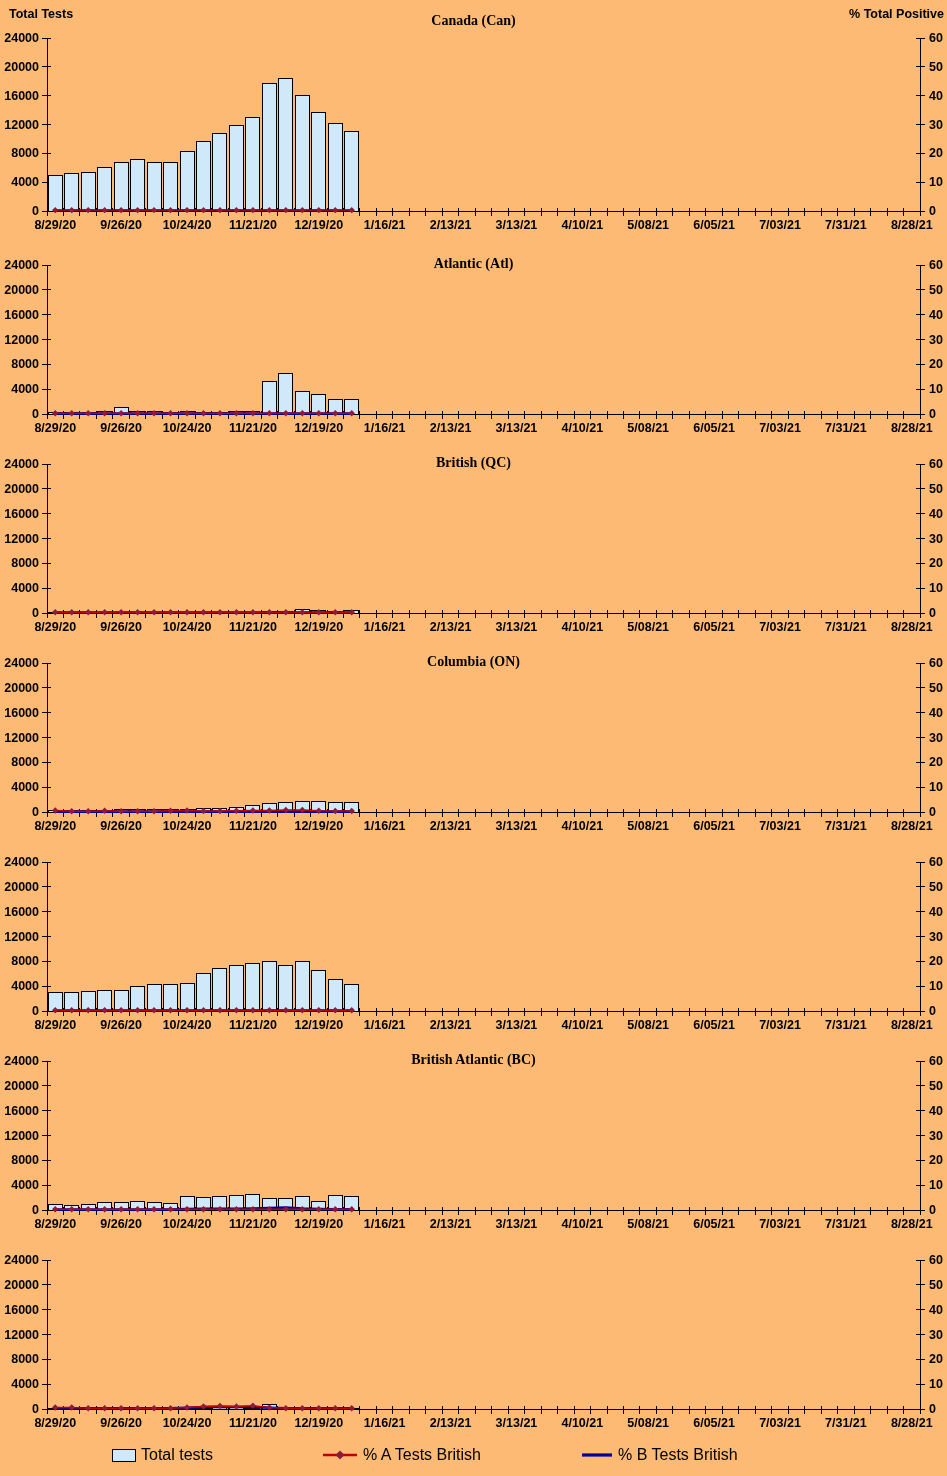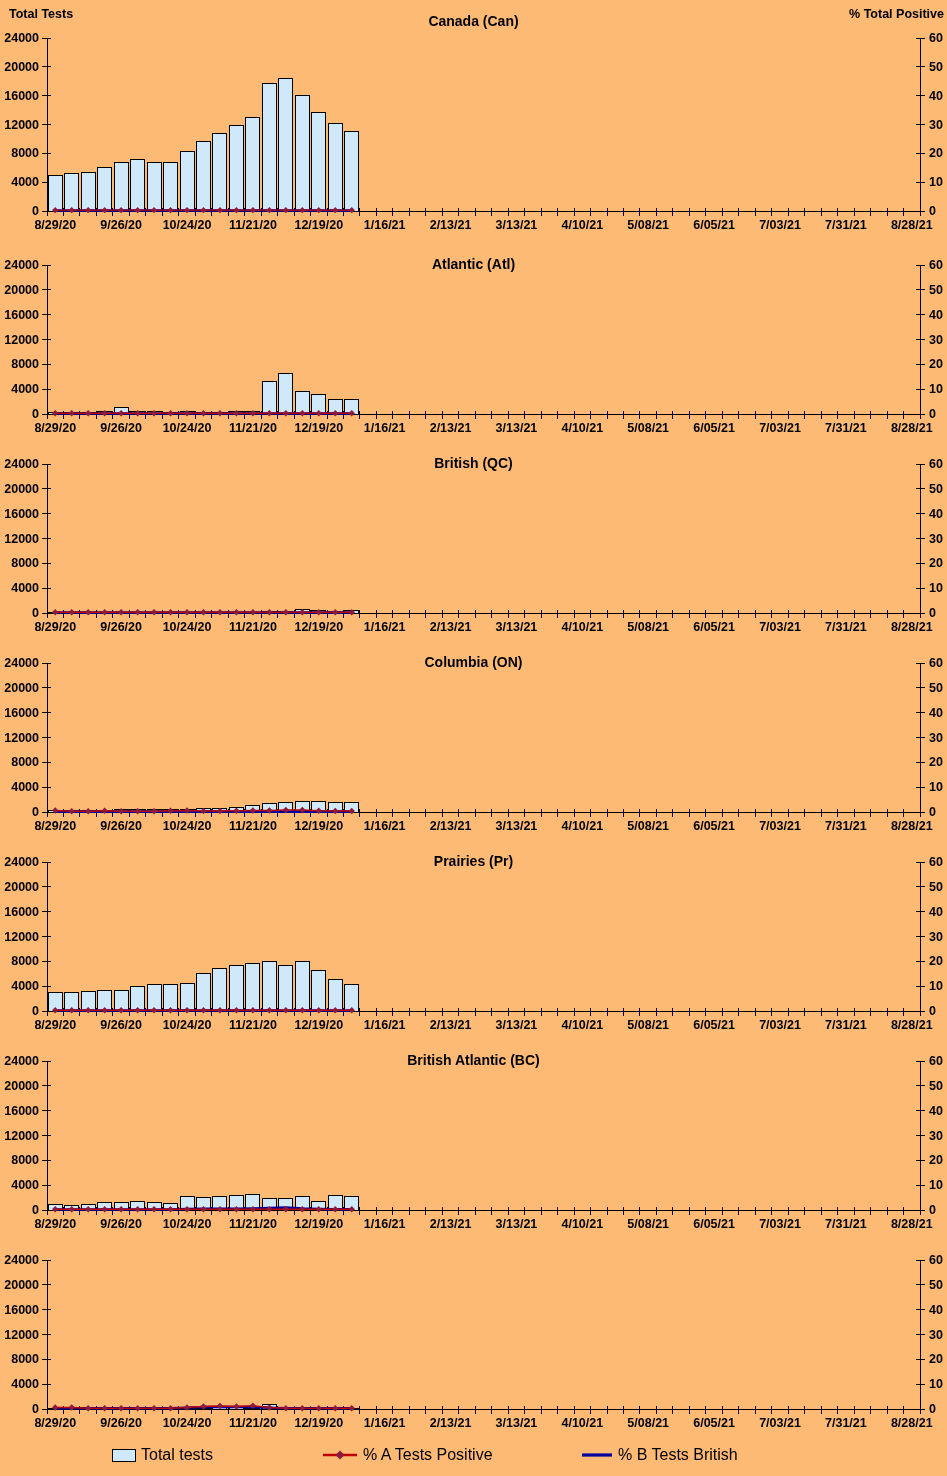--- a/index.html
+++ b/index.html
@@ -2,21 +2,21 @@
 <html><head>
 <meta charset="utf-8">
 <style>
   html,body{margin:0;padding:0;background:#fff;}
   body{font-family:"Liberation Sans",sans-serif;color:#000;}
   .page{width:947px;height:1476px;position:relative;background:#fdba74;overflow:hidden;}
   .chart-panel{position:relative;width:947px;}
   .chart-panel.first{height:240px;}
   .chart-panel:not(.first){height:199px;}
   .chart-title{position:absolute;left:0;top:17px;width:947px;text-align:center;
-               font-size:14px;font-weight:bold;line-height:14px;}
+               font-size:14px;font-weight:bold;line-height:14px;font-family:Liberation Serif, serif;}
   .chart-panel.first .chart-title{top:14px;}
   .hdr-left{position:absolute;left:9px;top:7px;font-size:12.5px;font-weight:bold;}
   .hdr-right{position:absolute;right:3px;top:7px;font-size:12.5px;font-weight:bold;}
   .plot-svg{position:absolute;left:0;top:0;}
   .legend{position:relative;width:947px;height:42px;}
   .legend-item{position:absolute;top:10px;display:flex;align-items:center;gap:5px;
                font-size:16px;line-height:22px;}
   .sw-bar{display:inline-block;width:24px;height:13px;border:1px solid #000;box-sizing:border-box;}
 </style>
 </head>
@@ -600,21 +600,20 @@
         <polygon points="269.3679245283019,169.31 272.5679245283019,172.51 269.3679245283019,175.70999999999998 266.1679245283019,172.51" fill="#8e1b3c"></polygon>
         <polygon points="285.83962264150944,168.81333333333333 289.0396226415094,172.01333333333332 285.83962264150944,175.2133333333333 282.63962264150945,172.01333333333332" fill="#8e1b3c"></polygon>
         <polygon points="302.31132075471703,168.81333333333333 305.511320754717,172.01333333333332 302.31132075471703,175.2133333333333 299.11132075471704,172.01333333333332" fill="#8e1b3c"></polygon>
         <polygon points="318.78301886792457,169.55833333333334 321.98301886792456,172.75833333333333 318.78301886792457,175.95833333333331 315.5830188679246,172.75833333333333" fill="#8e1b3c"></polygon>
         <polygon points="335.2547169811321,169.80666666666667 338.4547169811321,173.00666666666666 335.2547169811321,176.20666666666665 332.0547169811321,173.00666666666666" fill="#8e1b3c"></polygon>
         <polygon points="351.72641509433964,169.80666666666667 354.92641509433963,173.00666666666666 351.72641509433964,176.20666666666665 348.52641509433965,173.00666666666666" fill="#8e1b3c"></polygon>
       </svg>
   </section>
 
   <section class="chart-panel">
-    <div class="chart-title">Prairies (Pr)</div>
     <svg class="plot-svg" width="947" height="199" viewBox="0 0 947 199">
         <line x1="47" y1="25" x2="47" y2="174" stroke="#000000" stroke-width="1" shape-rendering="crispEdges"></line>
         <line x1="920" y1="25" x2="920" y2="174" stroke="#000000" stroke-width="1" shape-rendering="crispEdges"></line>
         <line x1="47" y1="174" x2="920" y2="174" stroke="#000000" stroke-width="1" shape-rendering="crispEdges"></line>
         <line x1="42" y1="174" x2="51" y2="174" stroke="#000000" stroke-width="1" shape-rendering="crispEdges"></line>
         <text x="39" y="178" text-anchor="end" font-size="12.5" font-weight="bold" font-family="&quot;Liberation Sans&quot;,sans-serif" fill="#000000">0</text>
         <line x1="42" y1="149.16666666666666" x2="51" y2="149.16666666666666" stroke="#000000" stroke-width="1" shape-rendering="crispEdges"></line>
         <text x="39" y="153.16666666666666" text-anchor="end" font-size="12.5" font-weight="bold" font-family="&quot;Liberation Sans&quot;,sans-serif" fill="#000000">4000</text>
         <line x1="42" y1="124.33333333333334" x2="51" y2="124.33333333333334" stroke="#000000" stroke-width="1" shape-rendering="crispEdges"></line>
         <text x="39" y="128.33333333333334" text-anchor="end" font-size="12.5" font-weight="bold" font-family="&quot;Liberation Sans&quot;,sans-serif" fill="#000000">8000</text>
@@ -1043,21 +1042,21 @@
   <div class="legend">
     <div class="legend-item" style="left:112px">
       <span class="sw-bar" style="background: rgb(207, 233, 250);"></span>
       <span>Total tests</span>
     </div>
     <div class="legend-item" style="left:322px">
       <svg width="36" height="12">
           <line x1="1" y1="6" x2="35" y2="6" stroke="#c00000" stroke-width="2.4"></line>
           <polygon points="18,1.5 22.5,6 18,10.5 13.5,6" fill="#8e1b3c"></polygon>
         </svg>
-      <span>% A Tests Positive</span>
+      <span>% A Tests British</span>
     </div>
     <div class="legend-item" style="left:581px">
       <svg width="32" height="12">
           <line x1="1" y1="6" x2="31" y2="6" stroke="#0000a0" stroke-width="3.2"></line>
         </svg>
       <span>% B Tests British</span>
     </div>
   </div>
 
 </div>

